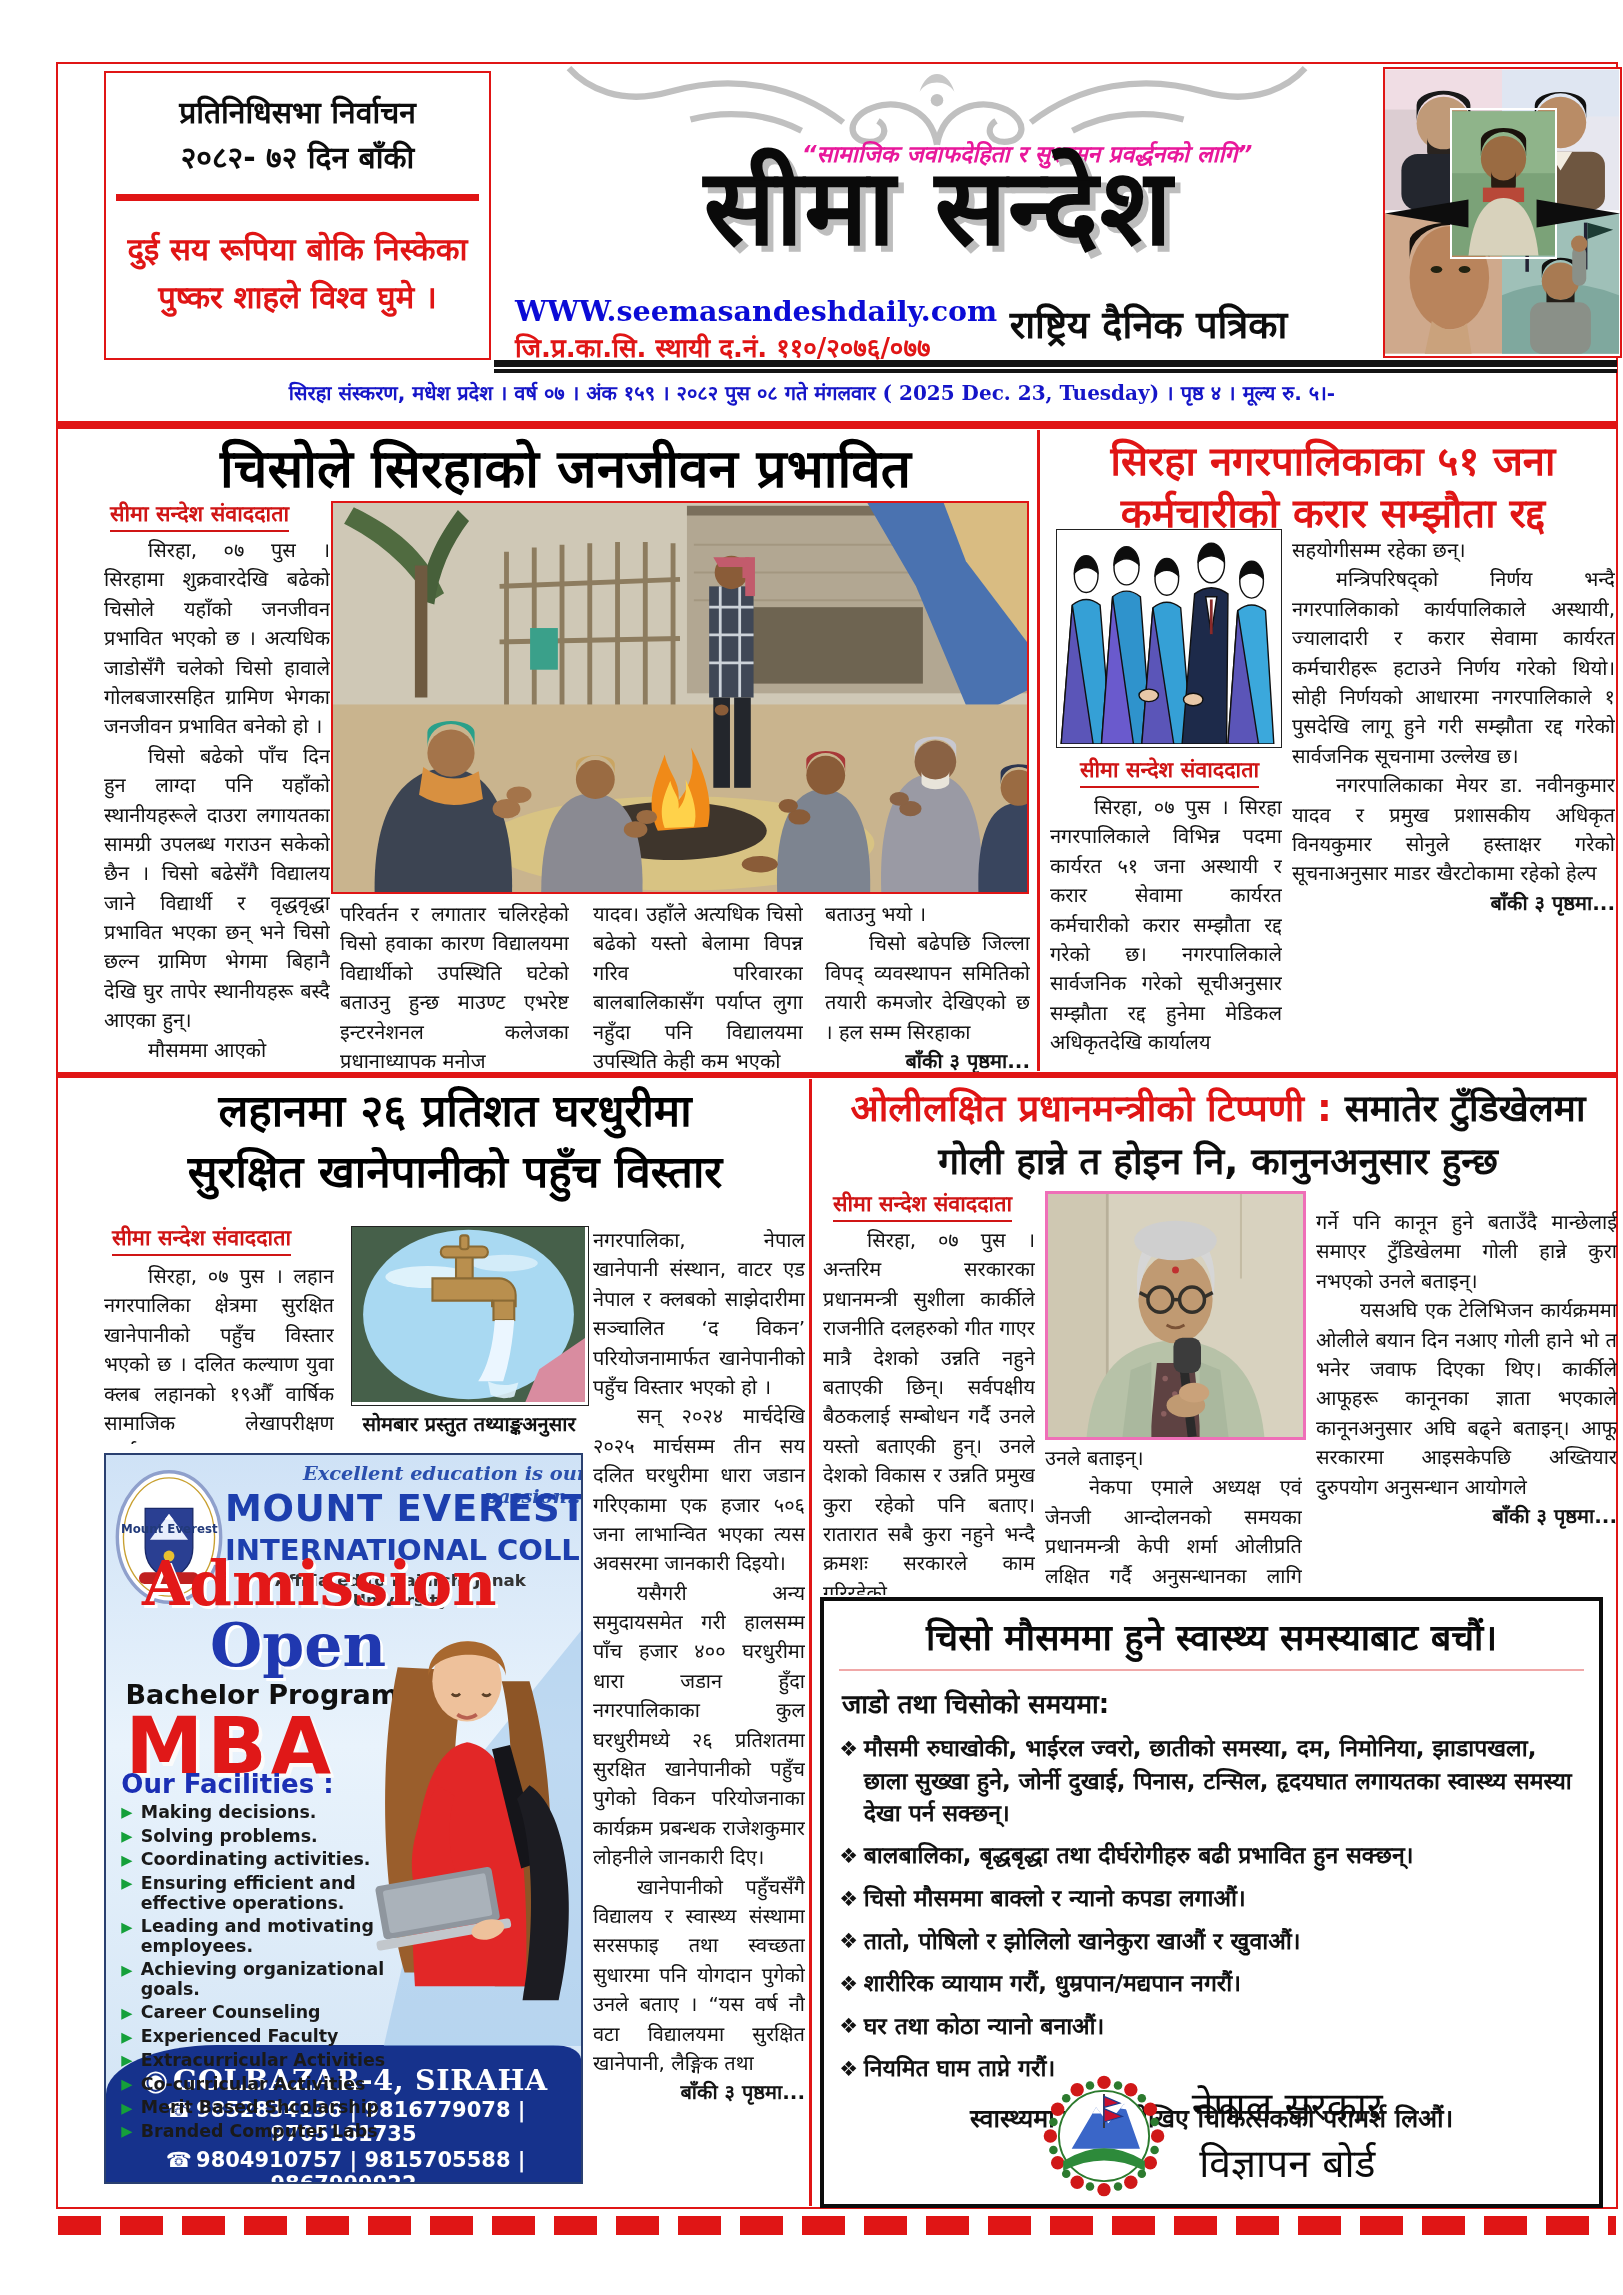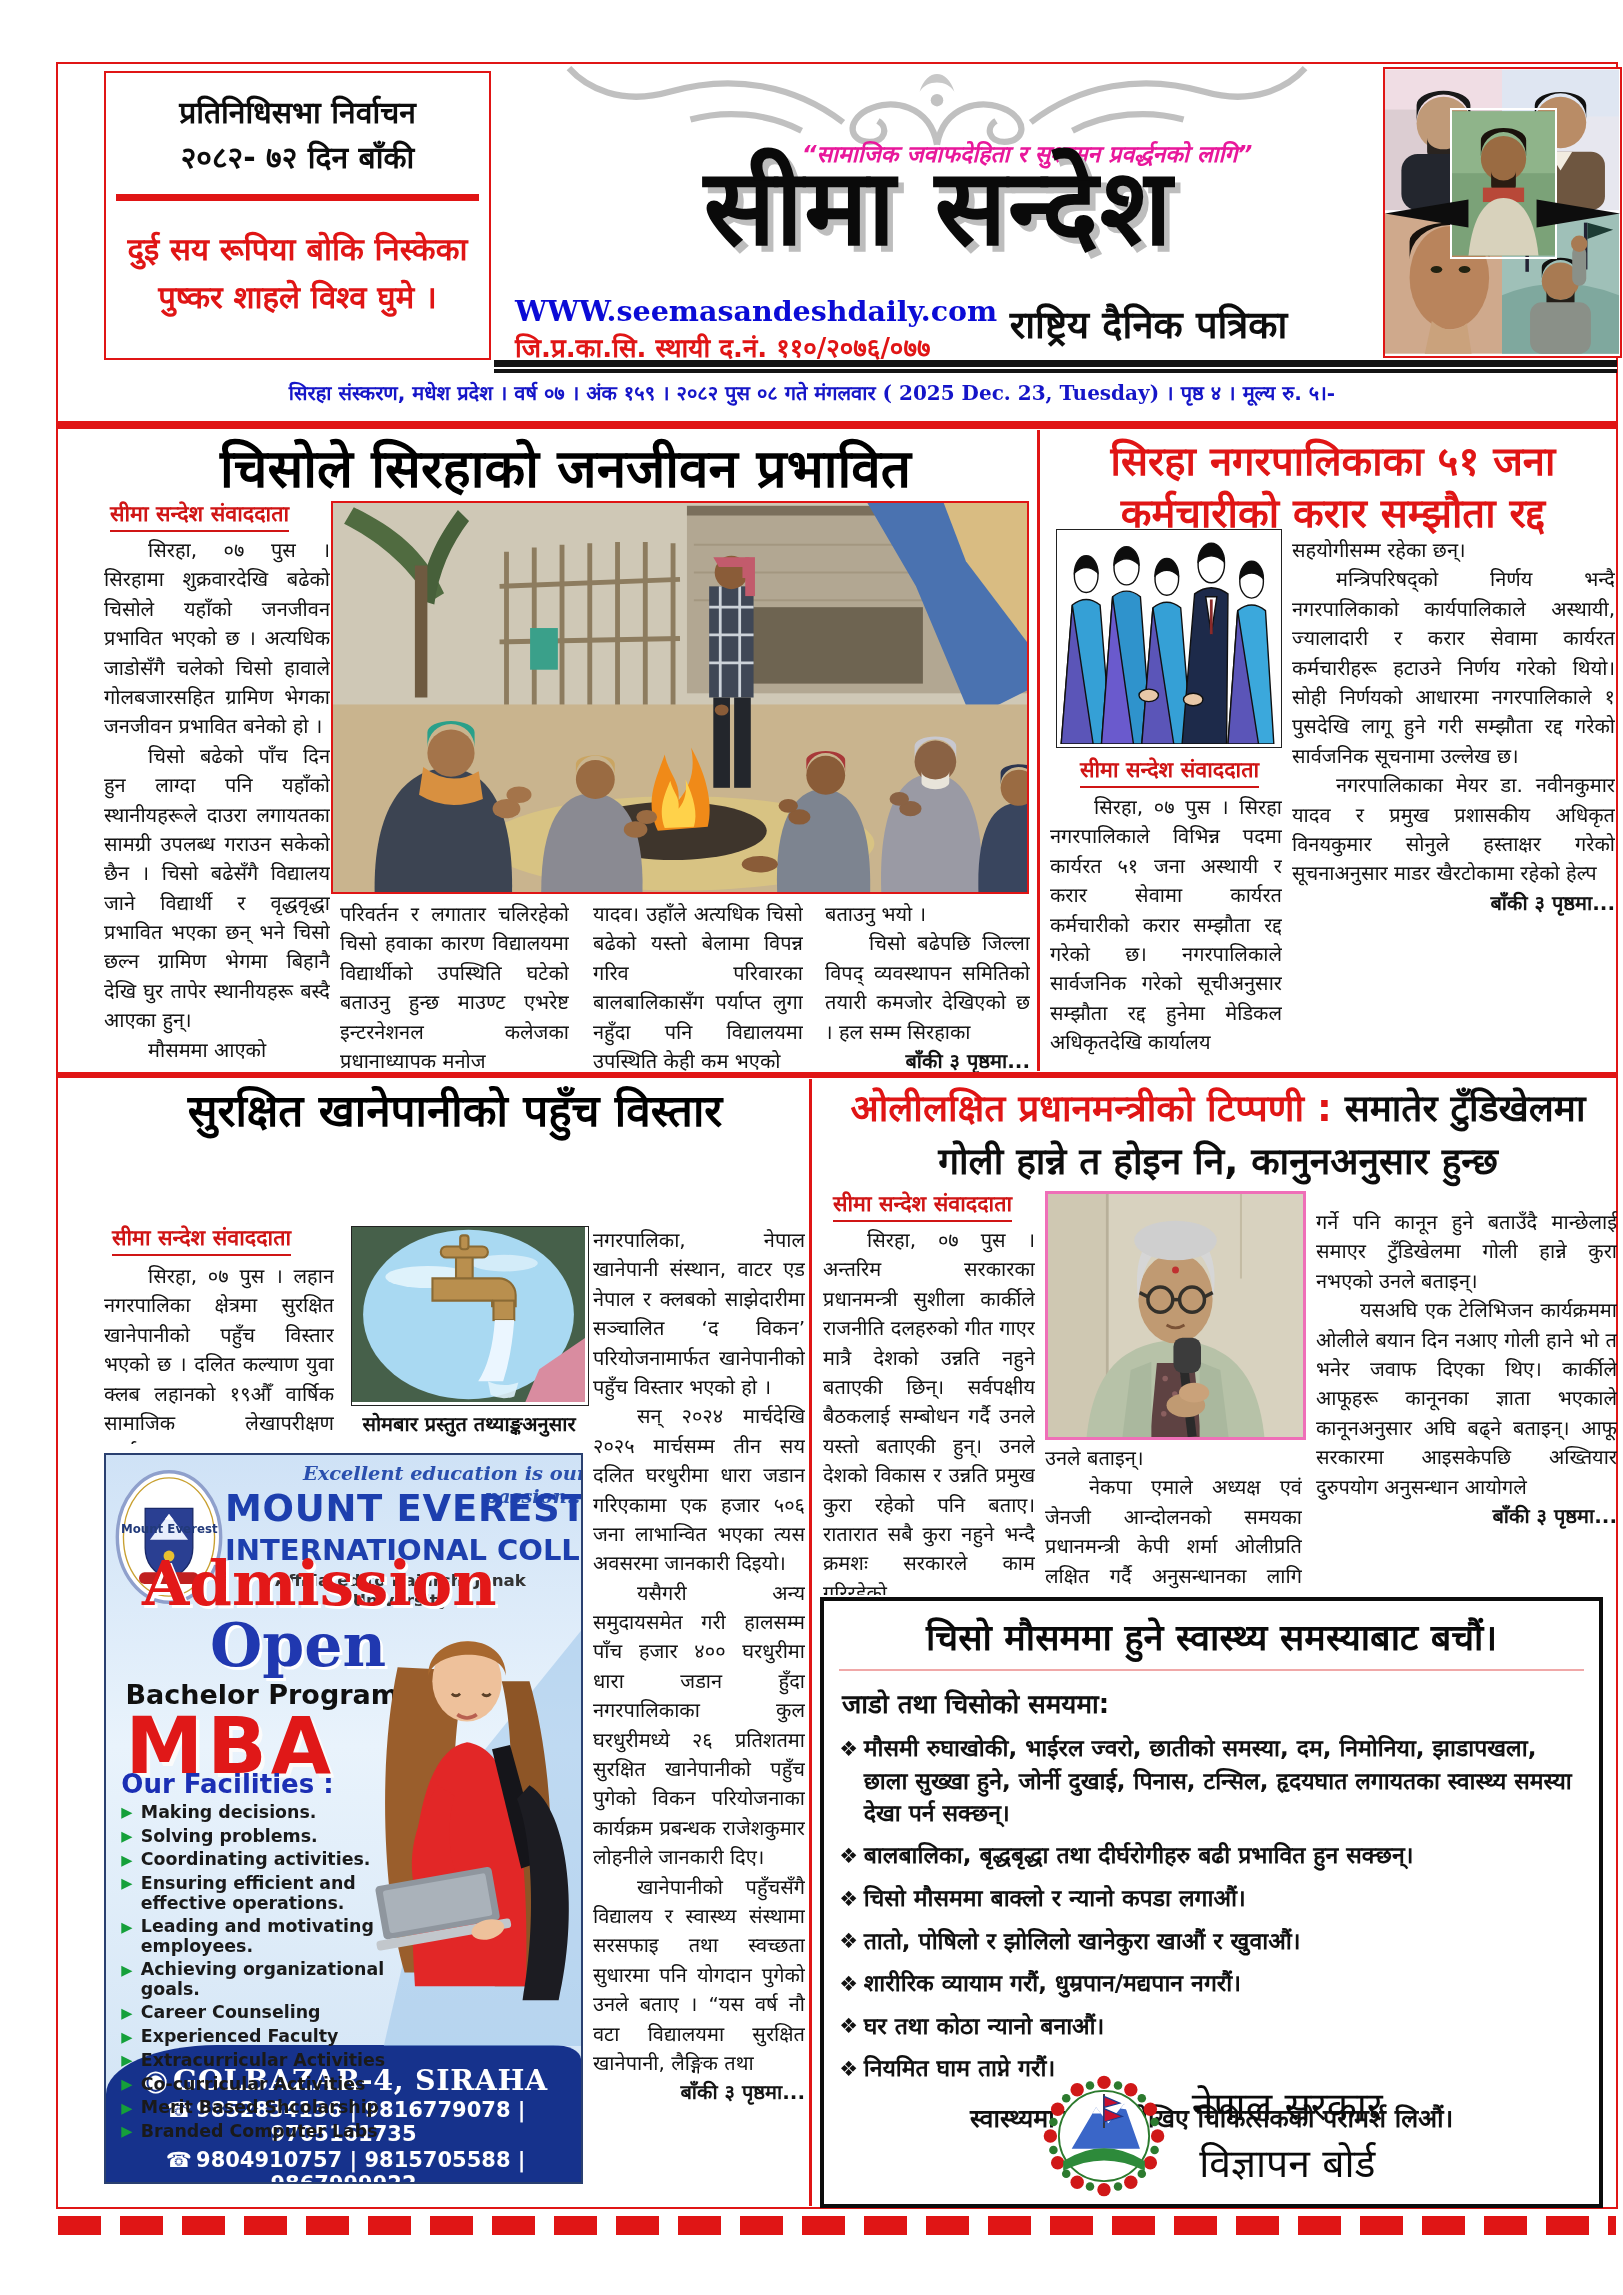--- a/index.html
+++ b/index.html
@@ -375,20 +375,21 @@
   </div>
   <div class="abs byline contract-byline">सीमा सन्देश संवाददाता</div>
   <div class="abs body-txt contract-col1">
     <p class="ind">सिरहा, ०७ पुस । सिरहा नगरपालिकाले विभिन्न पदमा कार्यरत ५१ जना अस्थायी र करार सेवामा कार्यरत कर्मचारीको करार सम्झौता रद्द गरेको छ। नगरपालिकाले सार्वजनिक गरेको सूचीअनुसार सम्झौता रद्द हुनेमा मेडिकल अधिकृतदेखि कार्यालय</p>
   </div>
 
   <div class="abs rule-b"></div>
   <div class="abs vline-2"></div>
 
   <div class="abs water-headline">
+    <div>लहानमा २६ प्रतिशत घरधुरीमा</div>
     <div>सुरक्षित खानेपानीको पहुँच विस्तार</div>
   </div>
   <div class="abs byline water-byline">सीमा सन्देश संवाददाता</div>
   <div class="abs body-txt water-col1">
     <p class="ind">सिरहा, ०७ पुस । लहान नगरपालिका क्षेत्रमा सुरक्षित खानेपानीको पहुँच विस्तार भएको छ । दलित कल्याण युवा क्लब लहानको १९औँ वार्षिक सामाजिक लेखापरीक्षण कार्यक्रममा</p>
   </div>
   <div class="abs water-photo">
     <svg width="233" height="175" viewBox="0 0 336 252" preserveAspectRatio="none">
       <rect width="336" height="252" fill="#46604a"></rect>
       <ellipse cx="168" cy="126" rx="152" ry="122" fill="#a9d9f2"></ellipse>

